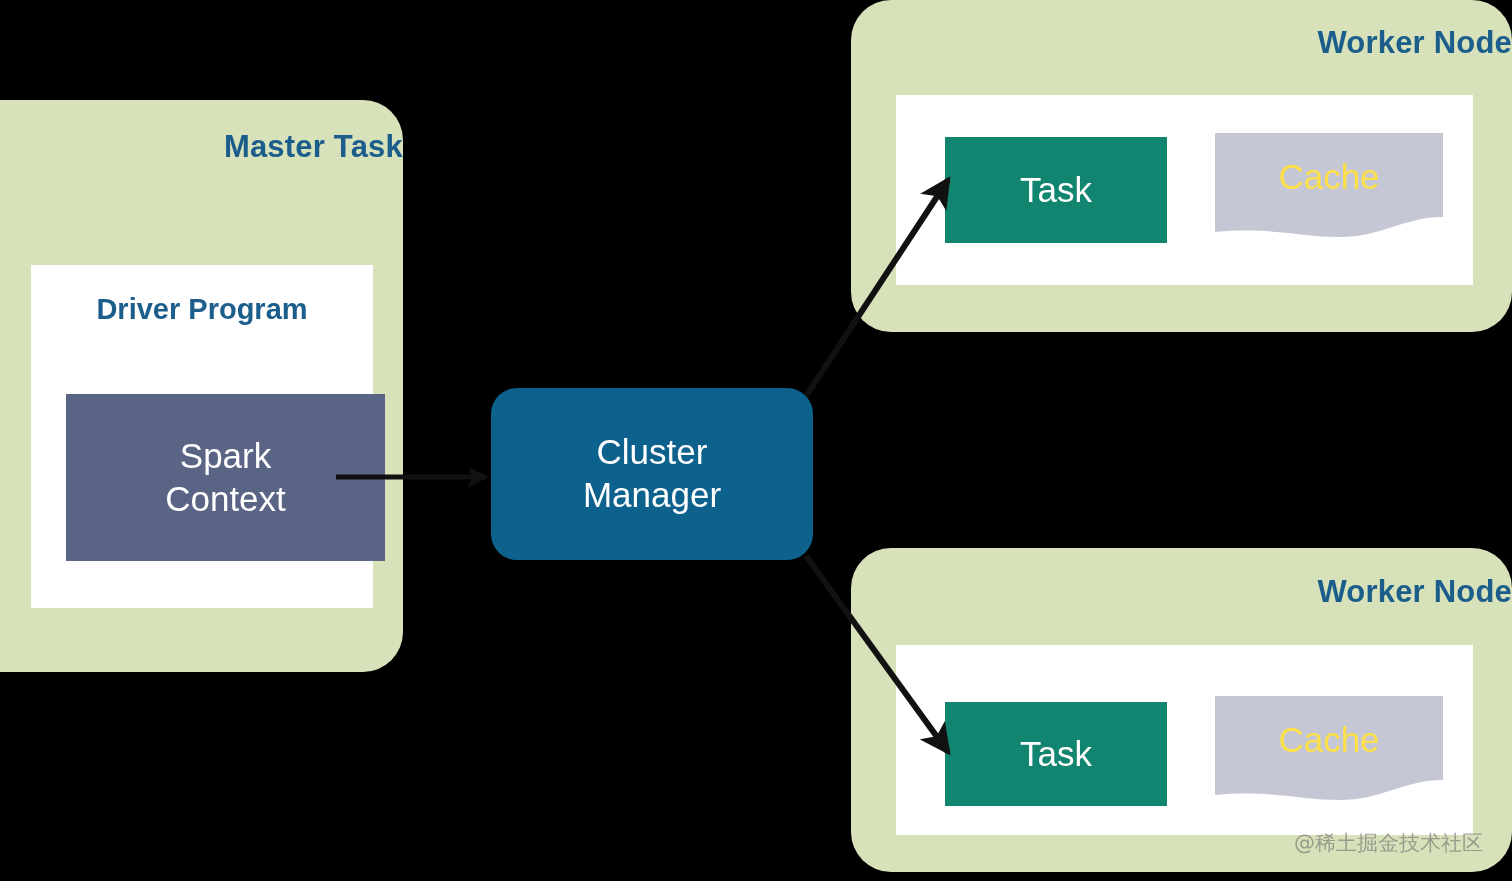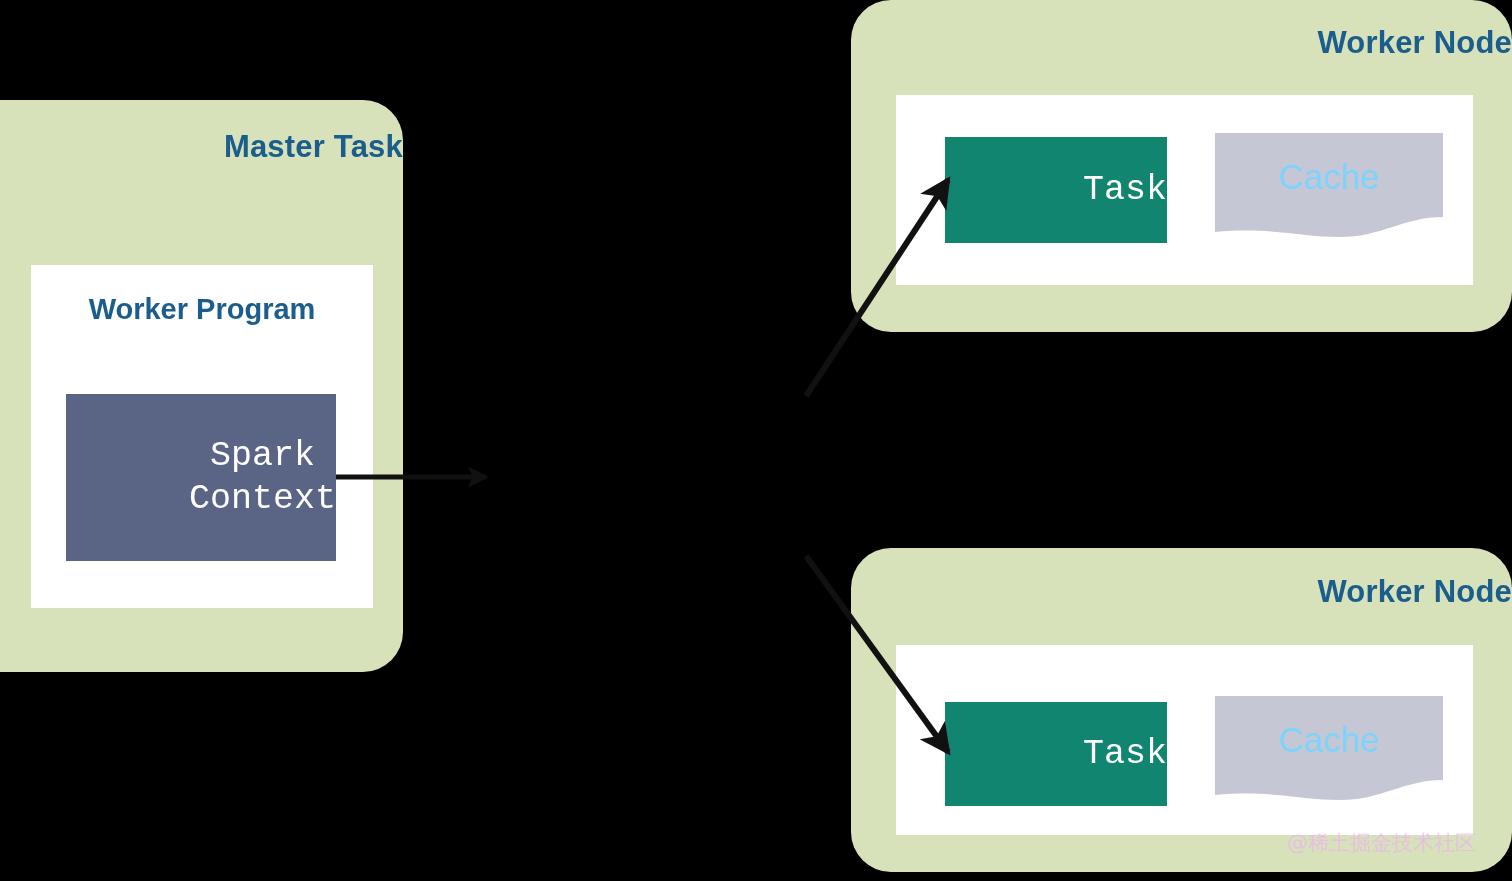--- a/index.html
+++ b/index.html
@@ -47,24 +47,23 @@
     font-weight: bold;
     color: #1b5e8c;
     white-space: nowrap;
   }
 
   
   .box {
     position: absolute;
     display: flex;
     align-items: center;
-    justify-content: flex-end;
+    justify-content: center;
     text-align: center;
     box-sizing: border-box;
-    font-family: Liberation Mono, monospace;
   }
   .box-label {
     white-space: pre-line;
     line-height: 1.22;
   }
 
   .spark-context {
     background: #5a6485;
     color: #ffffff;
     font-size: 35px;
@@ -88,65 +87,69 @@
   .cache-shape svg {
     display: block;
     width: 100%;
     height: 100%;
   }
   .cache-label {
     position: absolute;
     left: 0;
     width: 100%;
     text-align: center;
-    color: #7dd3fc;
+    color: #fde047;
     font-size: 35px;
     white-space: nowrap;
   }
 
   
   #connectors {
     position: absolute;
     left: 0;
     top: 0;
     width: 1512px;
     height: 881px;
     pointer-events: none;
   }
 
   
   .watermark {
     position: absolute;
-    right: 36px;
+    right: 29px;
     bottom: 24px;
     font-size: 21px;
-    color: #f0abfc;
+    color: #737373;
     opacity: 0.62;
     white-space: nowrap;
     font-family: "DejaVu Sans", sans-serif;
   }
 </style>
 </head>
 <body>
 
 <div id="stage">
 
   <div class="node-panel" style="left:0px; top:100px; width:403px; height:572px; border-radius:0 40px 40px 0;">
     <div class="node-title" style="top:29px; font-size:31px;">Master Task</div>
   </div>
 
   <div class="inner-panel" style="left:31px; top:265px; width:342px; height:343px;">
-    <div class="inner-title" style="top:28px; font-size:29px;">Worker Program</div>
-  </div>
-
-  <div class="box spark-context" style="left:66px; top:394px; width:270px; height:167px;">
+    <div class="inner-title" style="top:28px; font-size:29px;">Driver Program</div>
+  </div>
+
+  <div class="box spark-context" style="left:66px; top:394px; width:319px; height:167px;">
     <span class="box-label">Spark
 Context</span>
   </div>
 
+  <div class="box cluster-manager" style="left:491px; top:388px; width:322px; height:172px;">
+    <span class="box-label">Cluster
+Manager</span>
+  </div>
 
   <div class="node-panel" style="left:851px; top:0px; width:661px; height:332px; border-radius:40px;">
     <div class="node-title" style="top:25px; font-size:31px;">Worker Node</div>
   </div>
 
   <div class="inner-panel" style="left:896px; top:95px; width:577px; height:190px;"></div>
 
   <div class="box task-box" style="left:945px; top:137px; width:222px; height:106px;">
     <span class="box-label">Task</span>
   </div>

